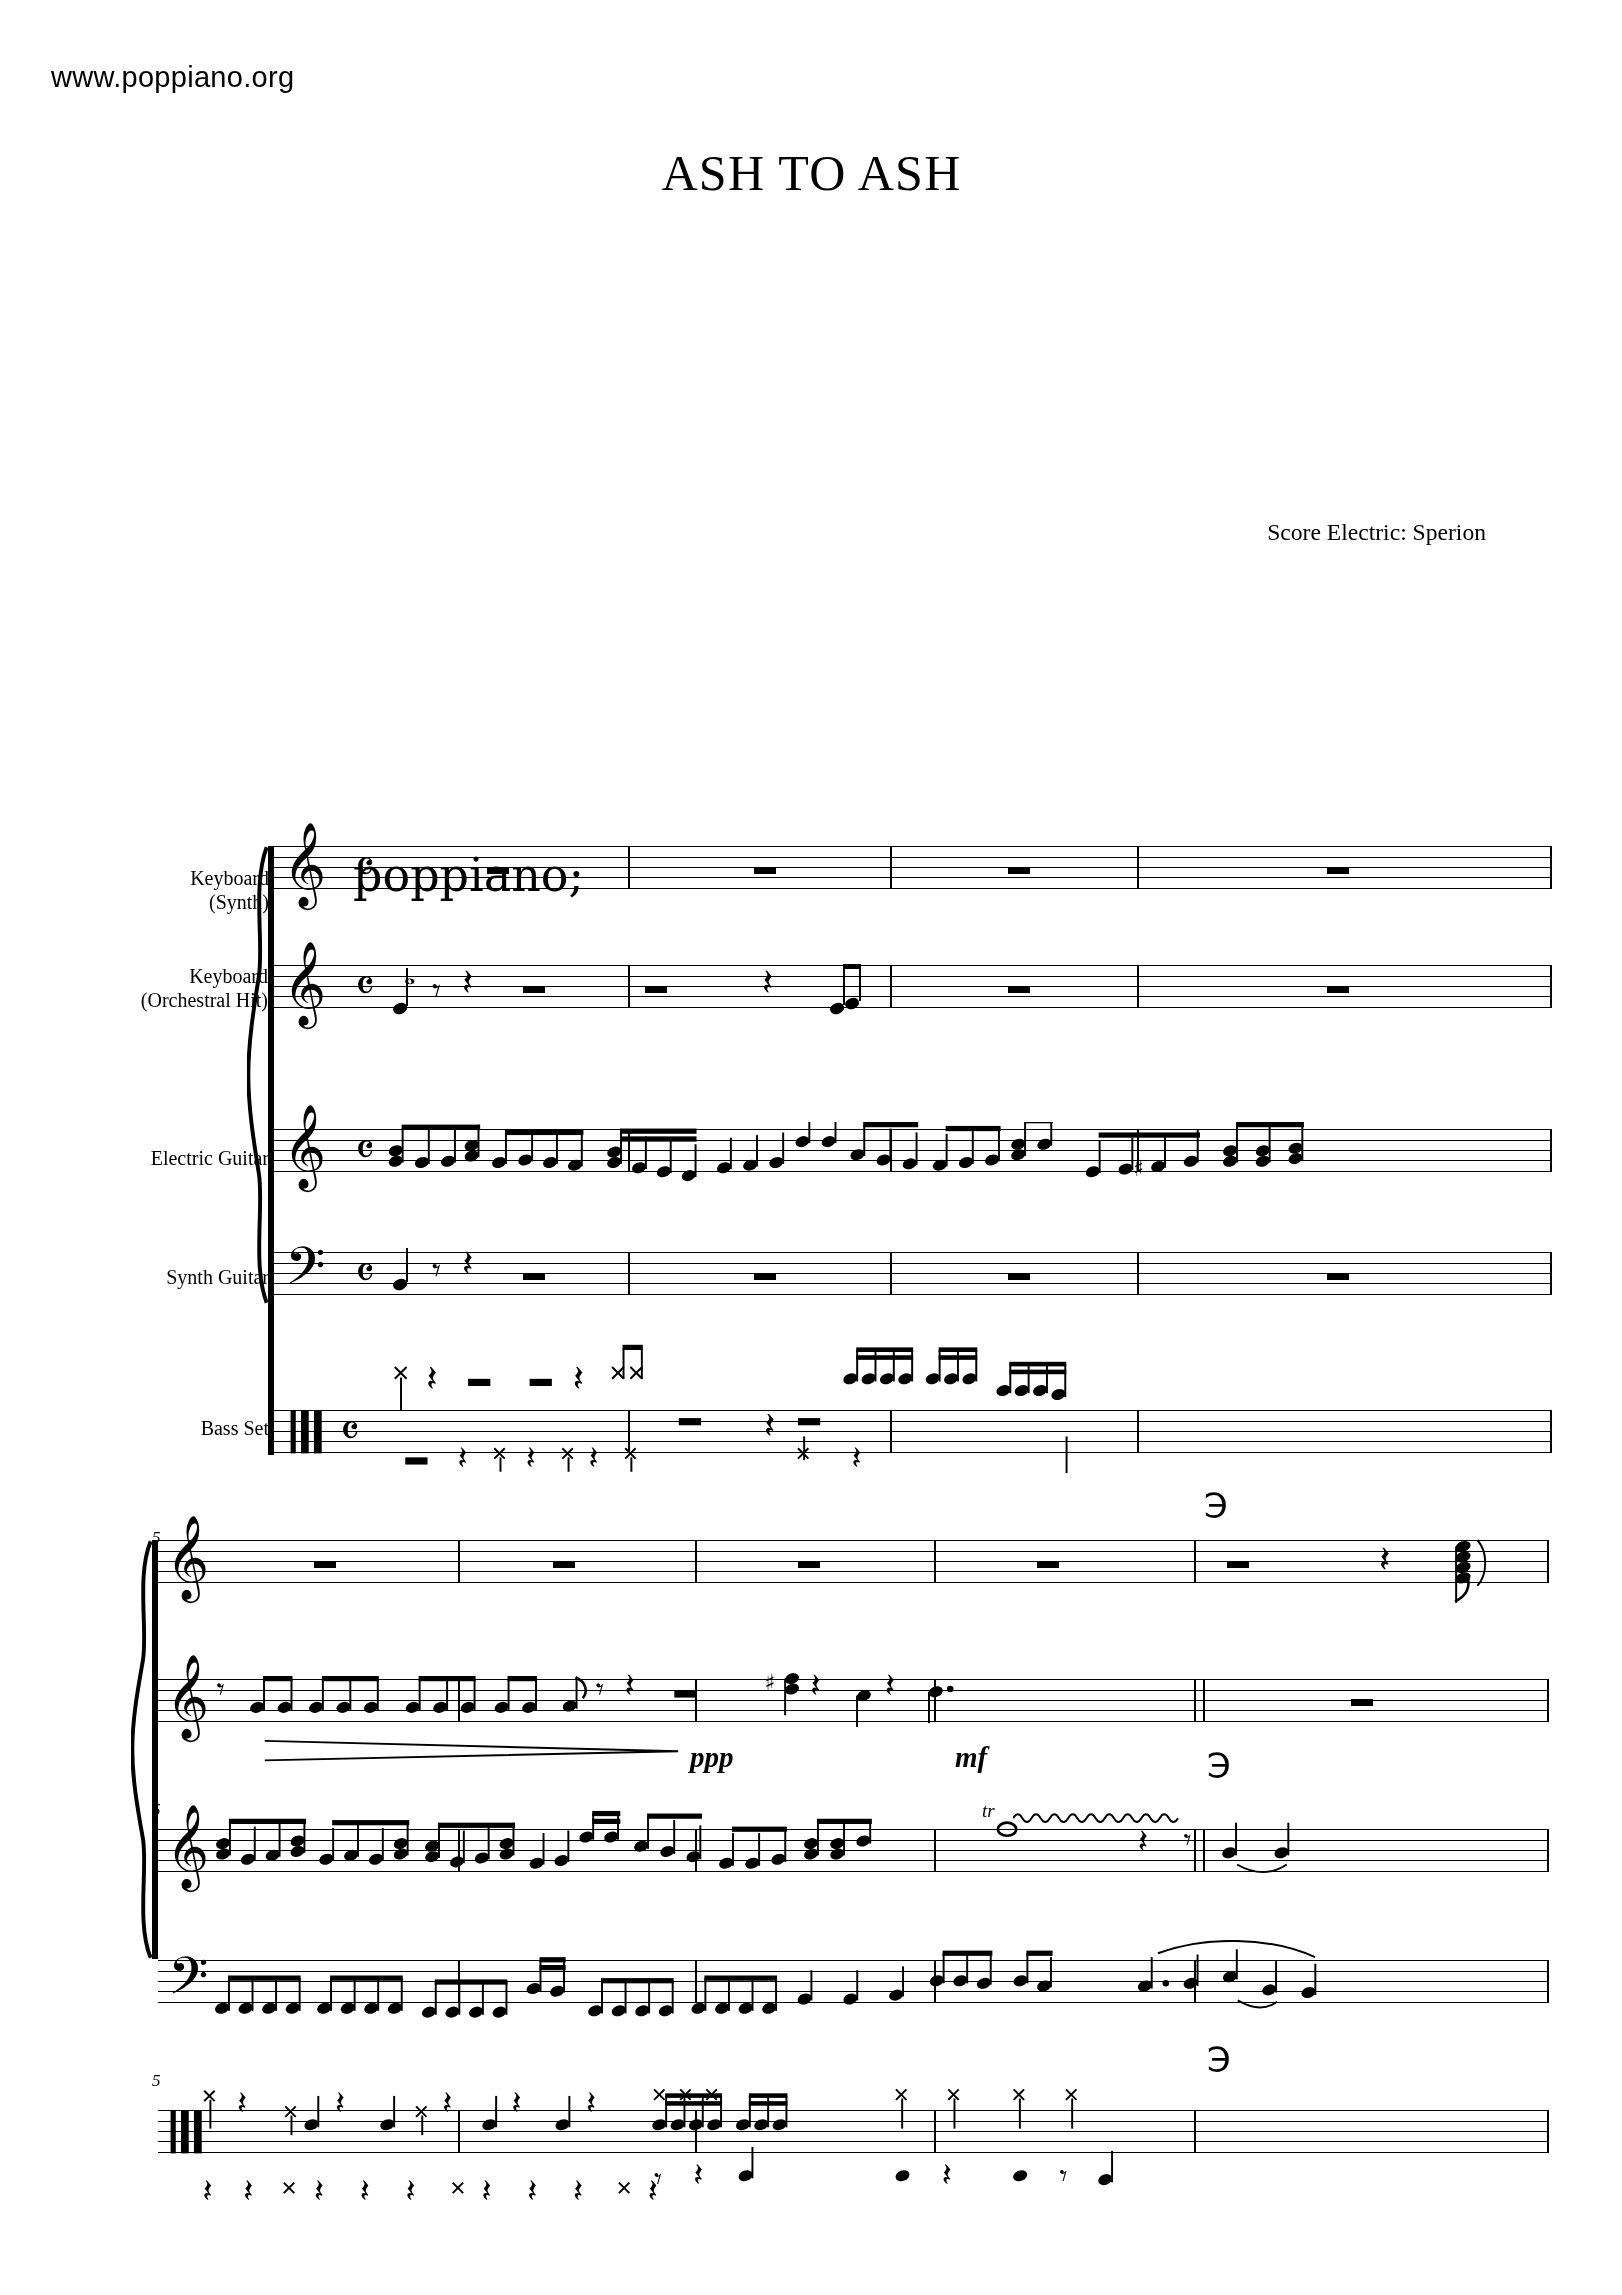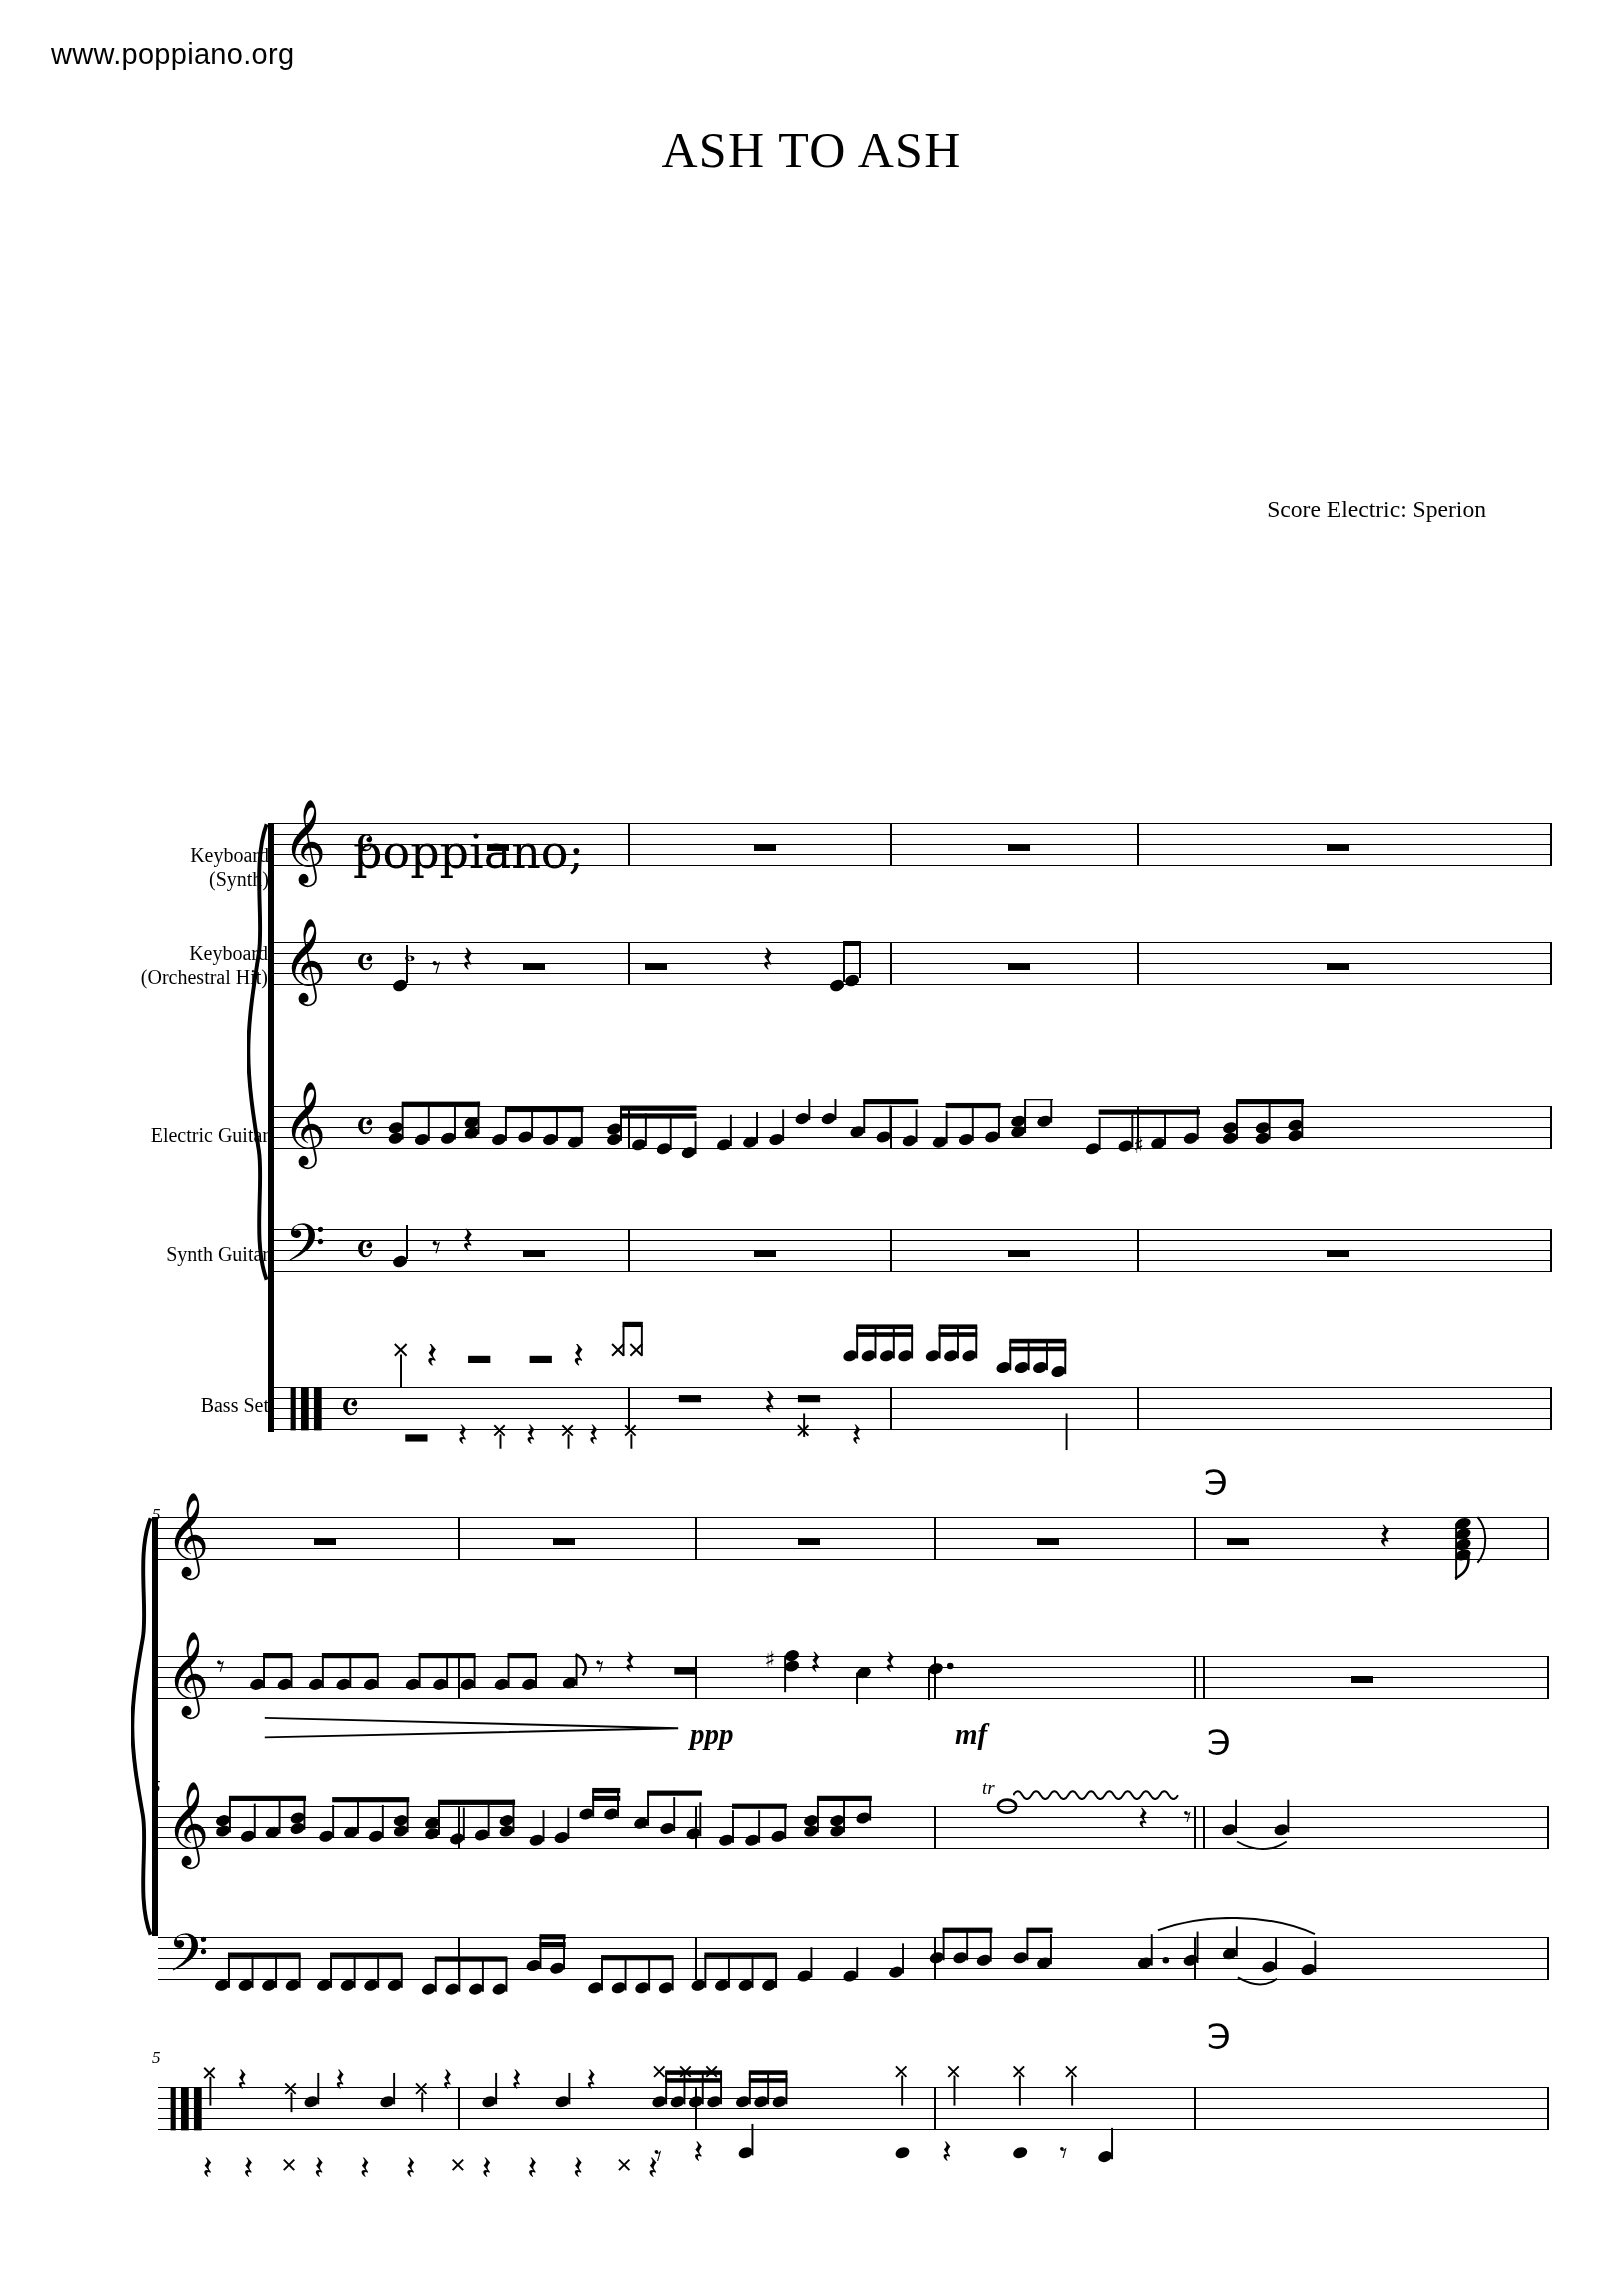--- a/index.html
+++ b/index.html
@@ -11,20 +11,21 @@
     width: 1623px;
     height: 2295px;
     position: relative;
     font-family: "Liberation Serif", serif;
     color: #000000;
     overflow: hidden;
   }
   .page {
     position: absolute;
     inset: 0;
+    margin-top: 23px;
   }
   
   .watermark {
     position: absolute;
     left: 51px;
     top: 38px;
     font-family: "Liberation Sans", sans-serif;
     font-size: 29px;
     letter-spacing: 0.3px;
     color: #000;

